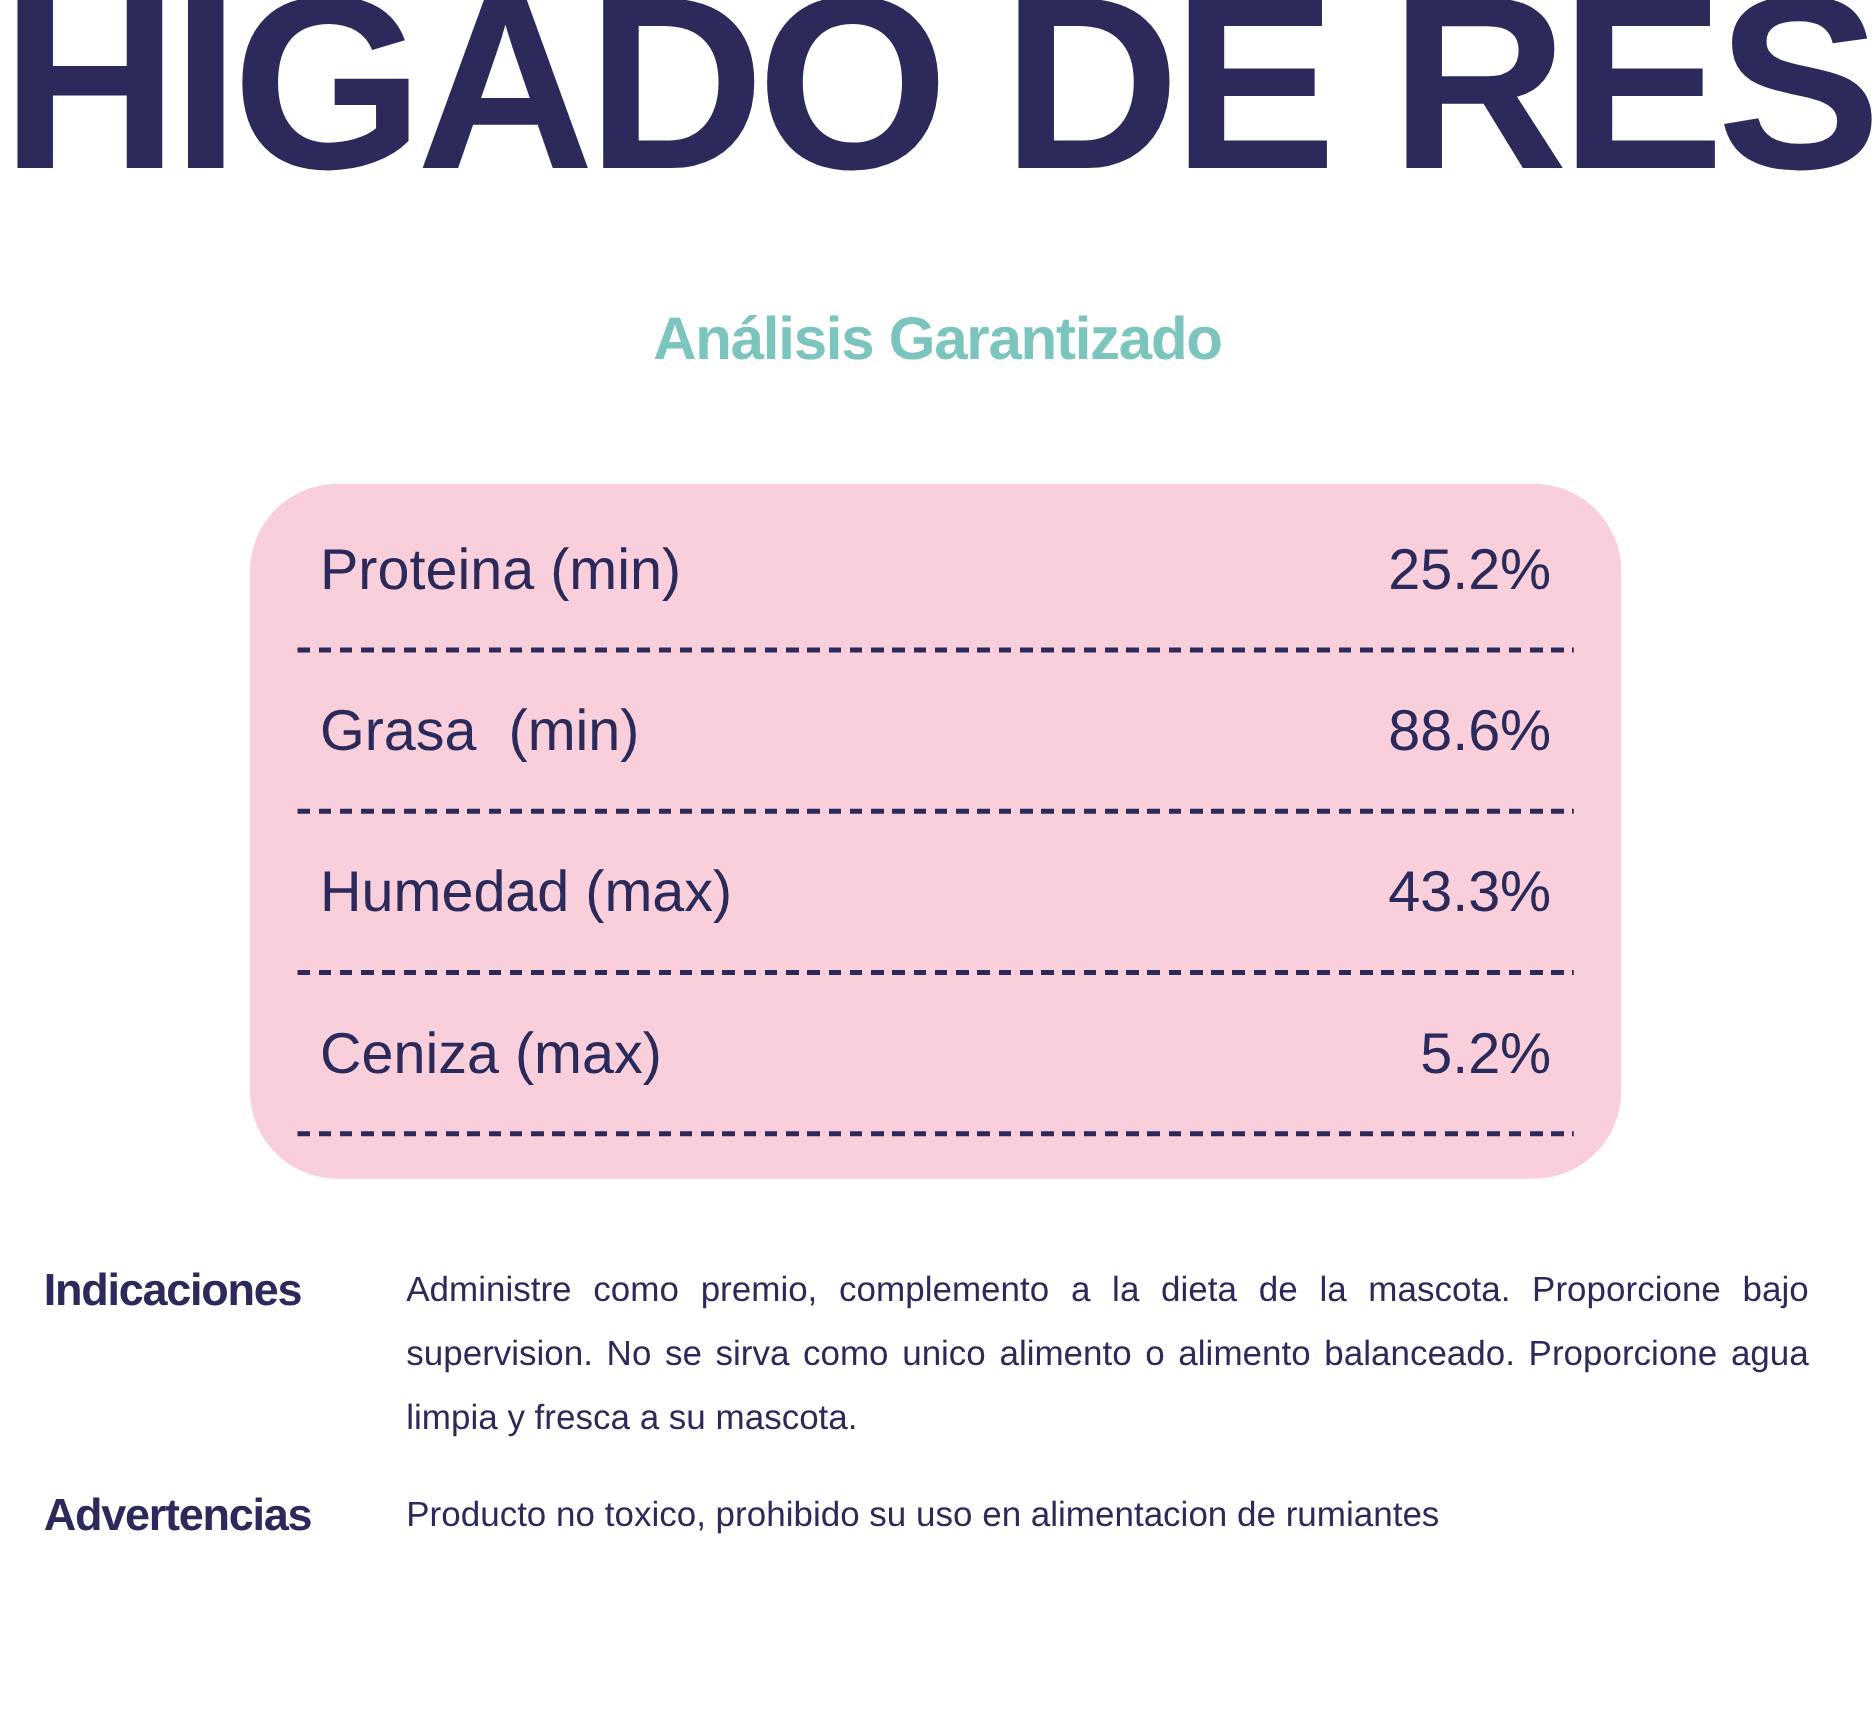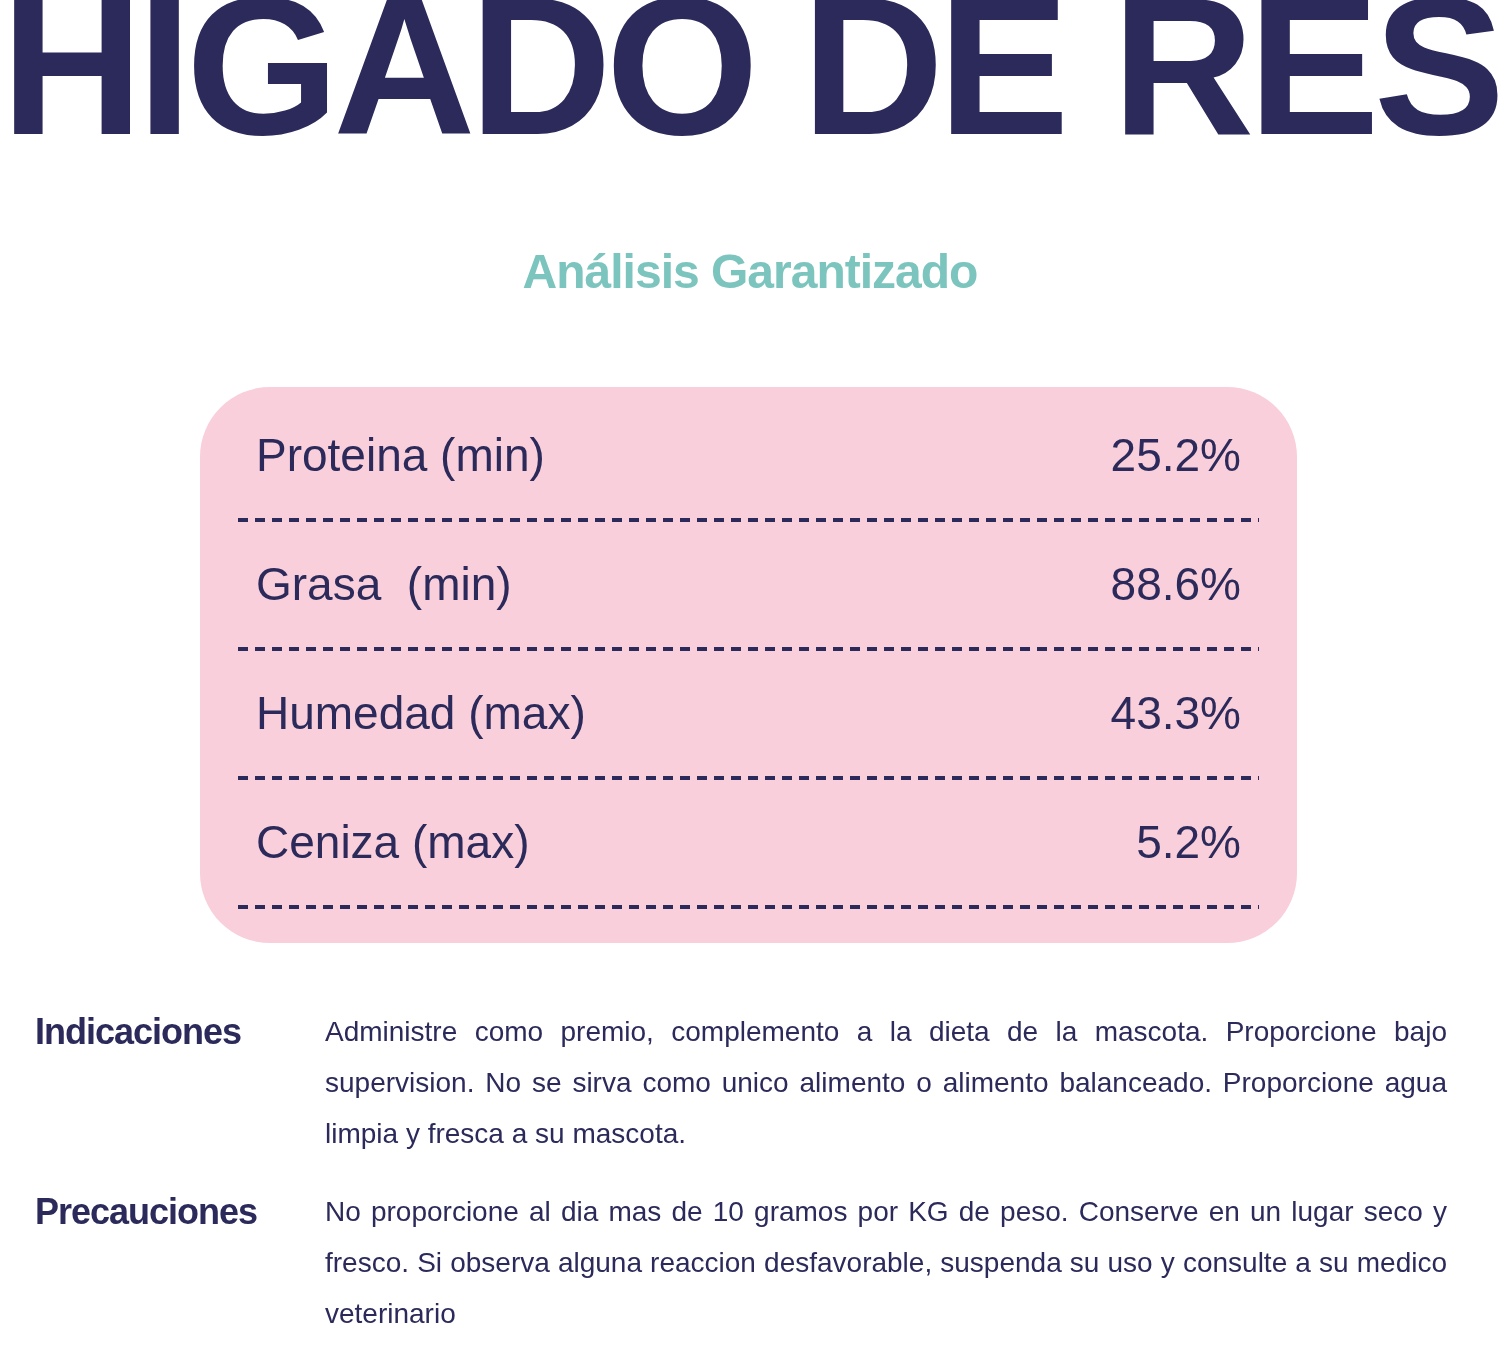--- a/index.html
+++ b/index.html
@@ -123,22 +123,18 @@
     </div>
     <div class="sep"></div>
   </div>
 
   <div class="sections">
     <section>
       <h3>Indicaciones</h3>
       <p>Administre como premio, complemento a la dieta de la mascota. Proporcione bajo supervision. No se sirva como unico alimento o alimento balanceado. Proporcione agua limpia y fresca a su mascota.</p>
     </section>
     <section>
-      <h3>Precauciones</h3>
-      <p>No proporcione al dia mas de 10 gramos por KG de peso. Conserve en un lugar seco y fresco. Si observa alguna reaccion desfavorable, suspenda su uso y consulte a su medico veterinario</p>
-    </section>
-    <section>
       <h3>Advertencias</h3>
       <p>Producto no toxico, prohibido su uso en alimentacion de rumiantes</p>
     </section>
   </div>
 
 </div>
 
 </body></html>

